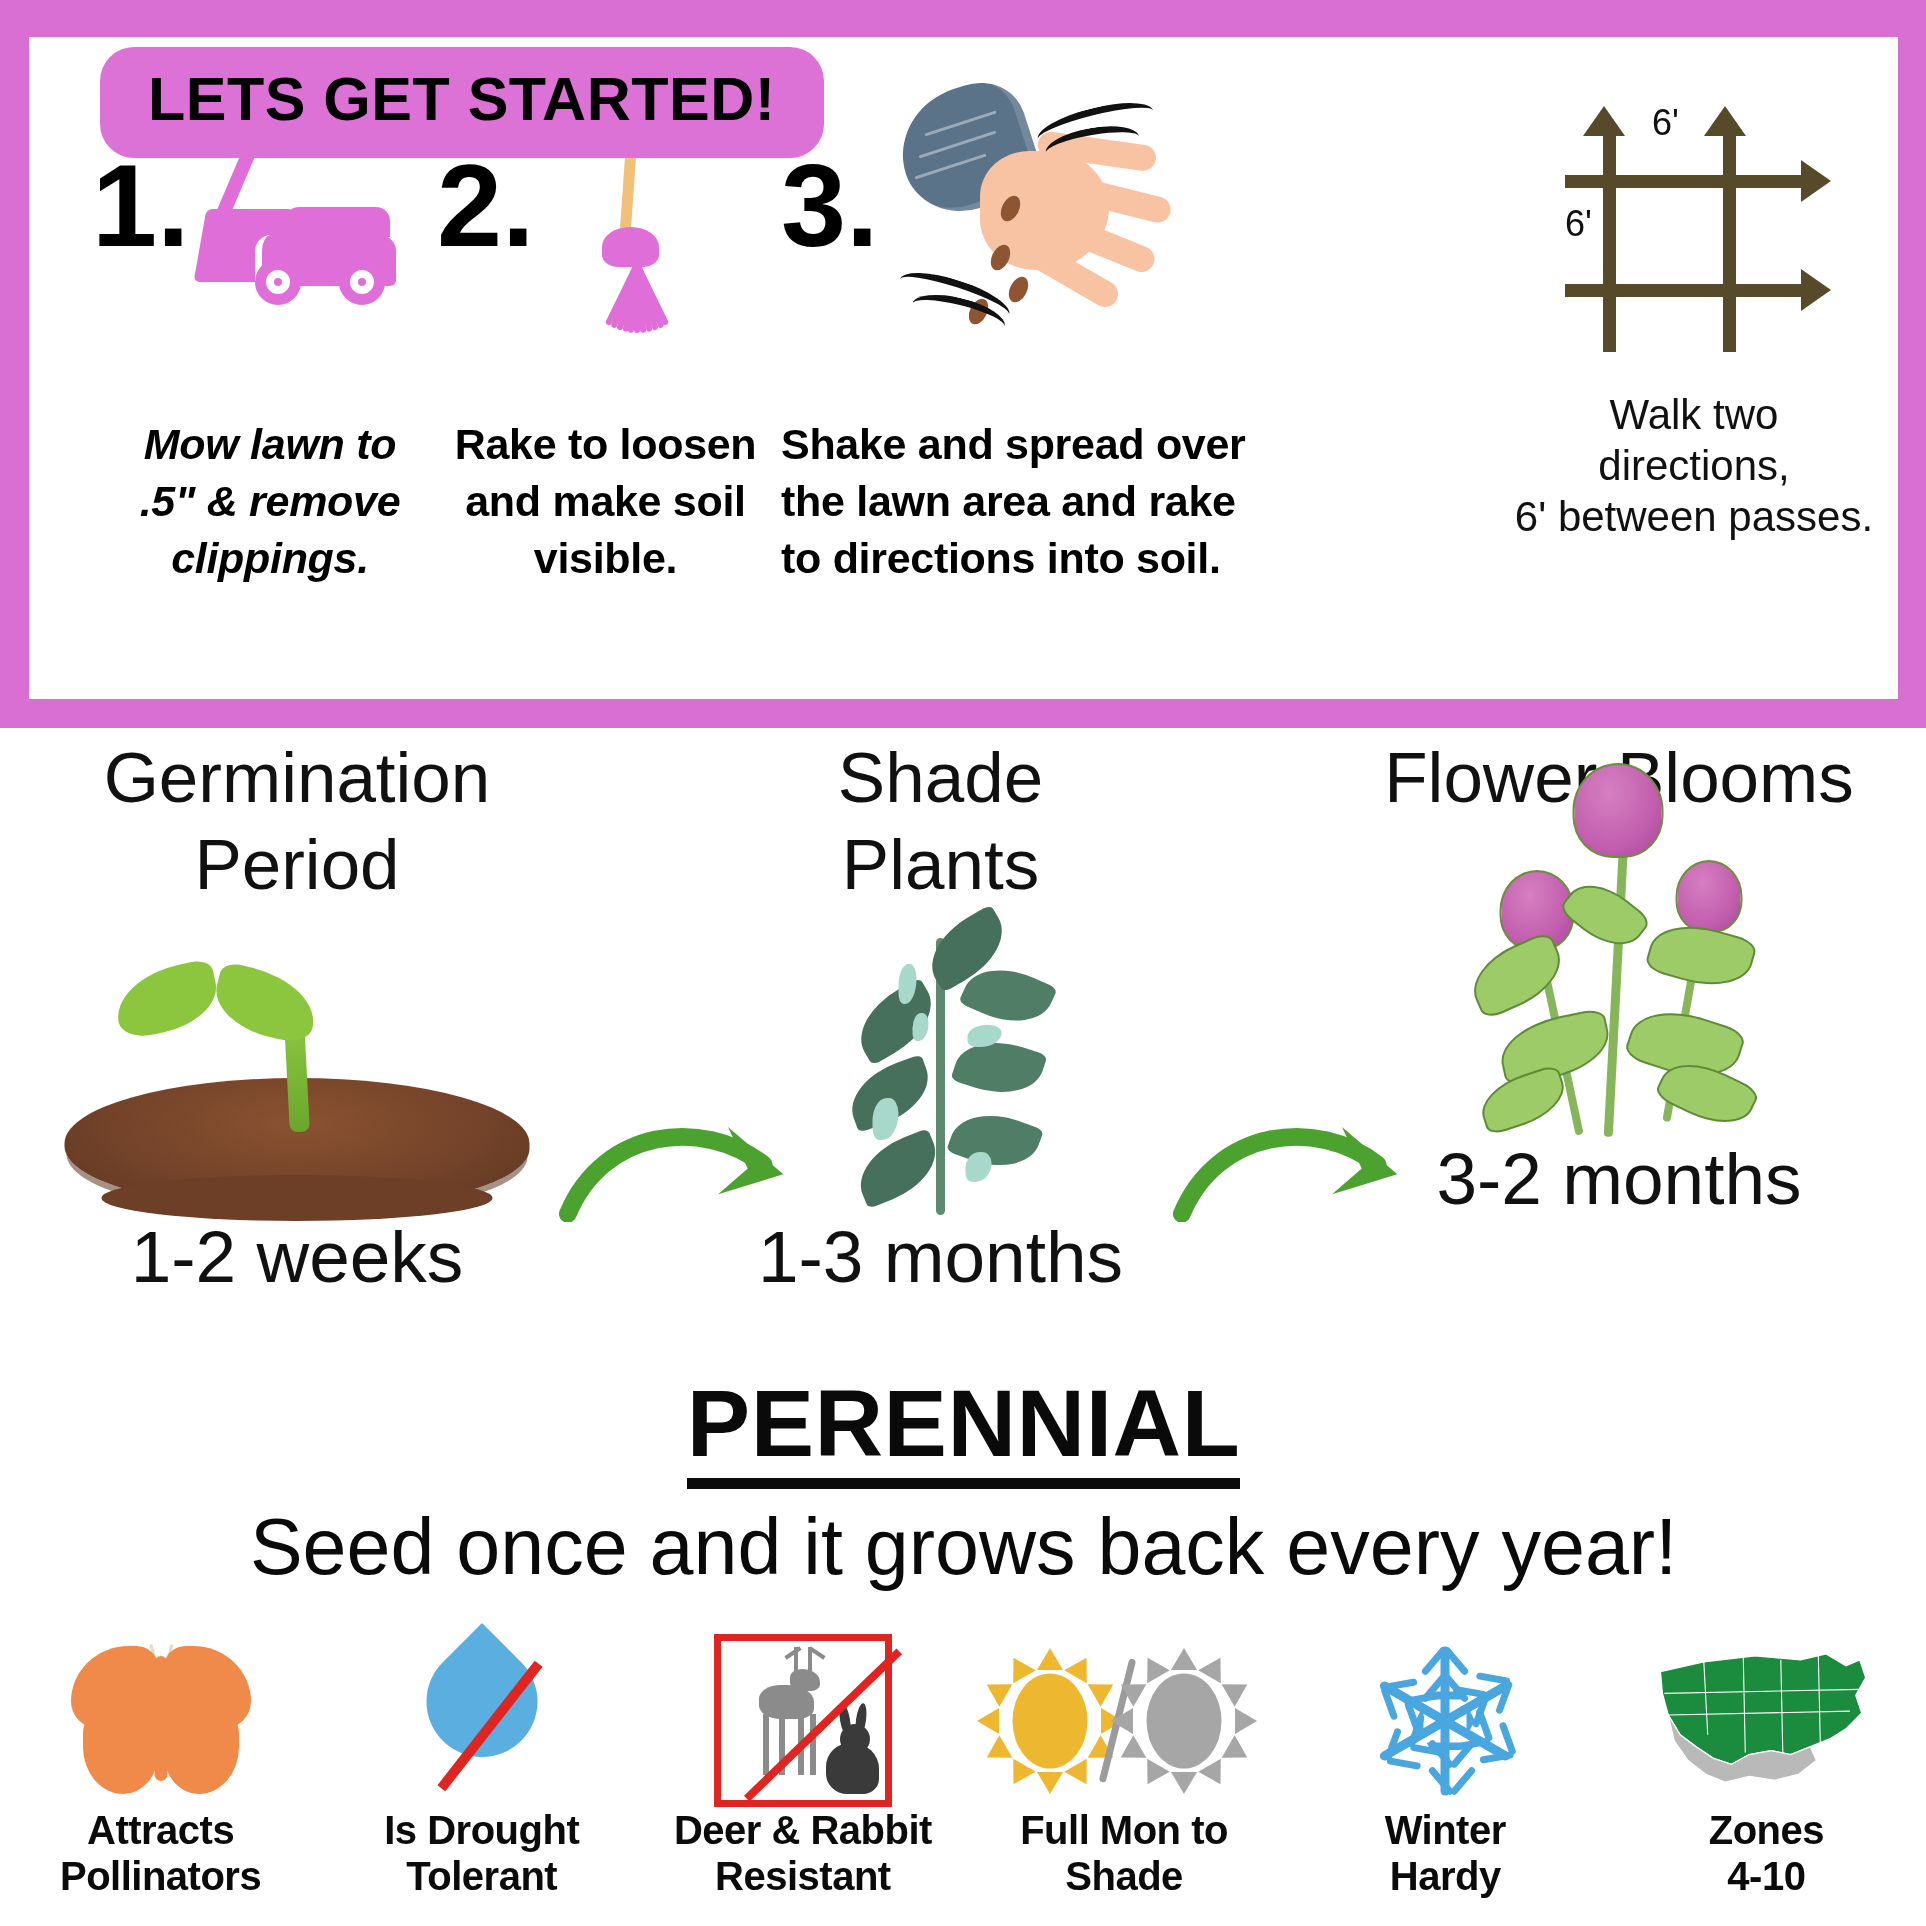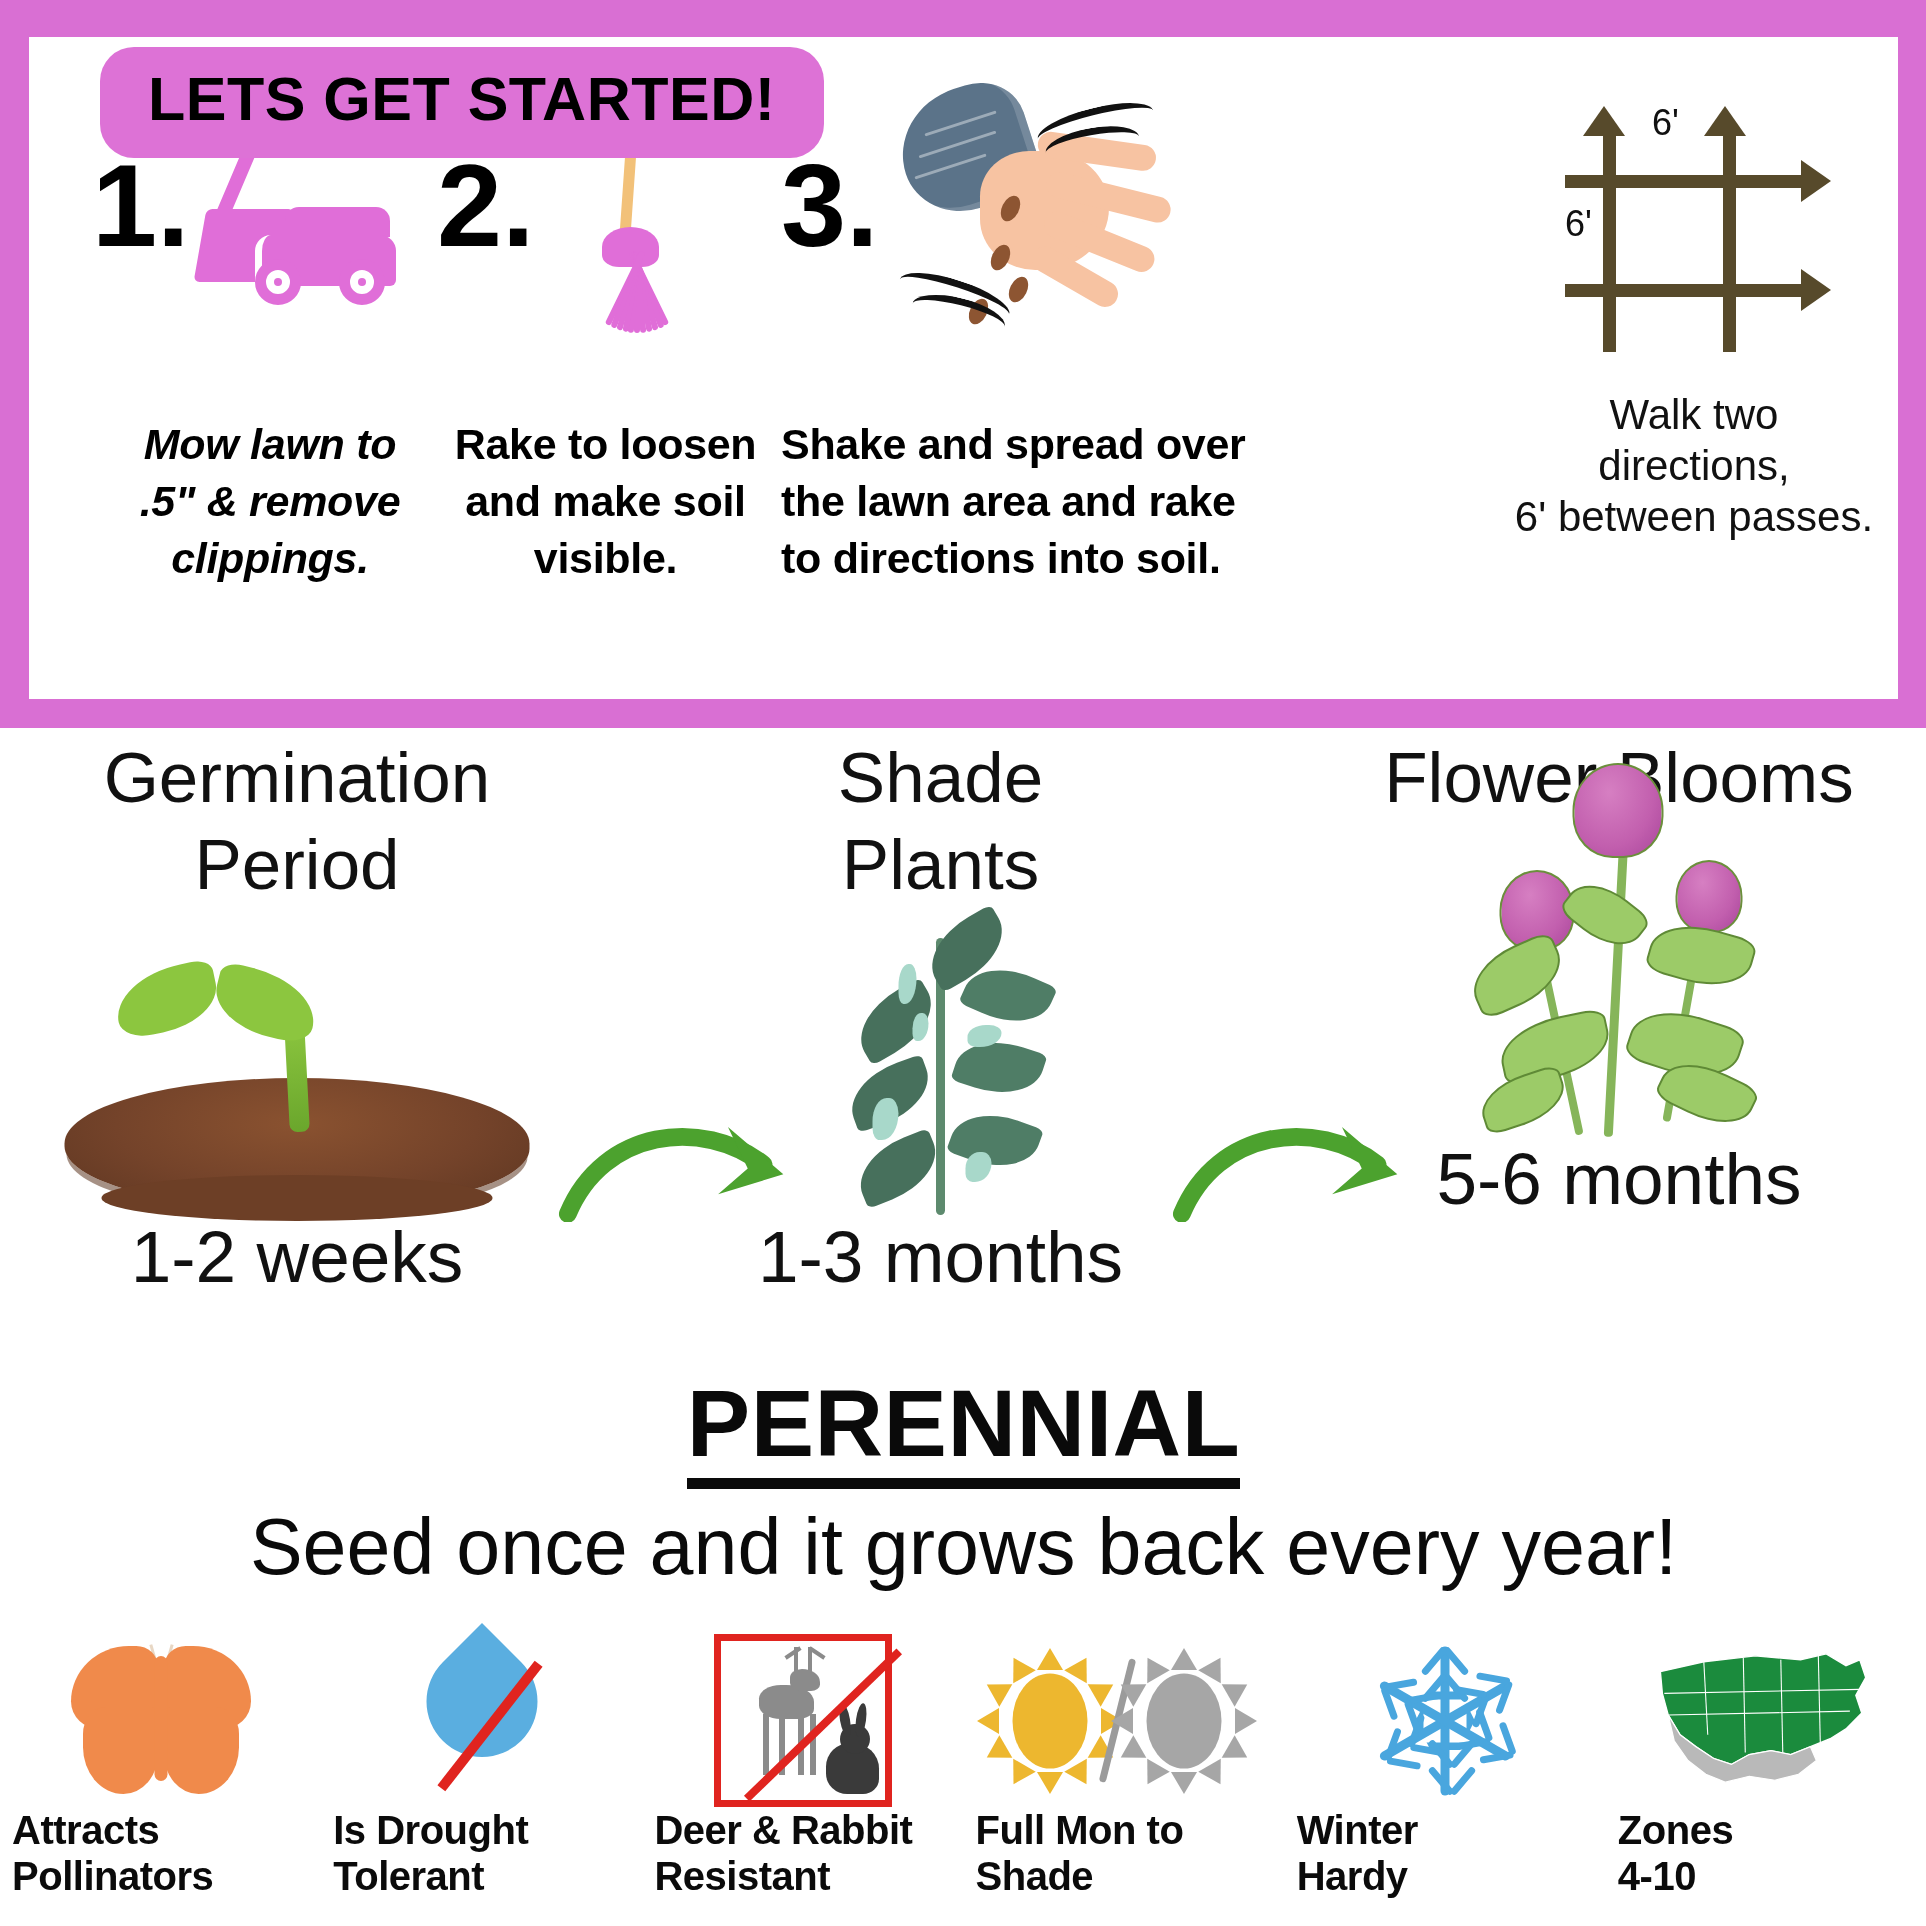--- a/index.html
+++ b/index.html
@@ -234,21 +234,21 @@
     margin-top: 15px;
     font-family: "Liberation Sans", sans-serif;
     font-weight: 400; font-size: 79px; color: #0a0a0a; line-height: 1.1;
   }
 
   
   .features {
     position: absolute; left: 0; top: 1634px; width: 1927px; height: 293px;
     display: flex; align-items: flex-start; justify-content: space-around;
   }
-  .feature { width: 297px; text-align: left; }
+  .feature { width: 297px; text-align: center; }
   .feature-ico { height: 173px; display: flex; align-items: center; justify-content: center; }
   .feature-lbl {
     font-family: "Liberation Sans", sans-serif;
     font-weight: 700; font-size: 40px; line-height: 1.16; color: #0b0b0b;
     letter-spacing: -0.5px;
   }
 
   
   .butterfly { position: relative; width: 188px; height: 153px; }
   .bw {
@@ -513,21 +513,21 @@
           <div class="cl-bloom" style="left:220px; top:107px; width:67px; height:73px;"></div>
           <div class="cl-leaf" style="left:14px;  top:194px; width:95px; height:57px; transform: rotate(-24deg);"></div>
           <div class="cl-leaf" style="left:194px; top:174px; width:103px; height:57px; transform: rotate(16deg);"></div>
           <div class="cl-leaf" style="left:44px;  top:265px; width:111px; height:59px; transform: rotate(-12deg);"></div>
           <div class="cl-leaf" style="left:174px; top:261px; width:111px; height:61px; transform: rotate(18deg);"></div>
           <div class="cl-leaf" style="left:109px; top:137px; width:81px;  height:50px; transform: rotate(38deg);"></div>
           <div class="cl-leaf" style="left:204px; top:315px; width:95px;  height:51px; transform: rotate(26deg);"></div>
           <div class="cl-leaf" style="left:24px;  top:323px; width:87px;  height:48px; transform: rotate(-18deg);"></div>
         </div>
       </div>
-      <div class="stage-dur">5-6 months</div>
+      <div class="stage-dur">3-2 months</div>
     </div>
   </div>
 
   <div class="perennial-wrap">
     <div class="perennial">PERENNIAL</div>
     <div class="subline">Seed once and it grows back every year!</div>
   </div>
 
   <div class="features">
 

